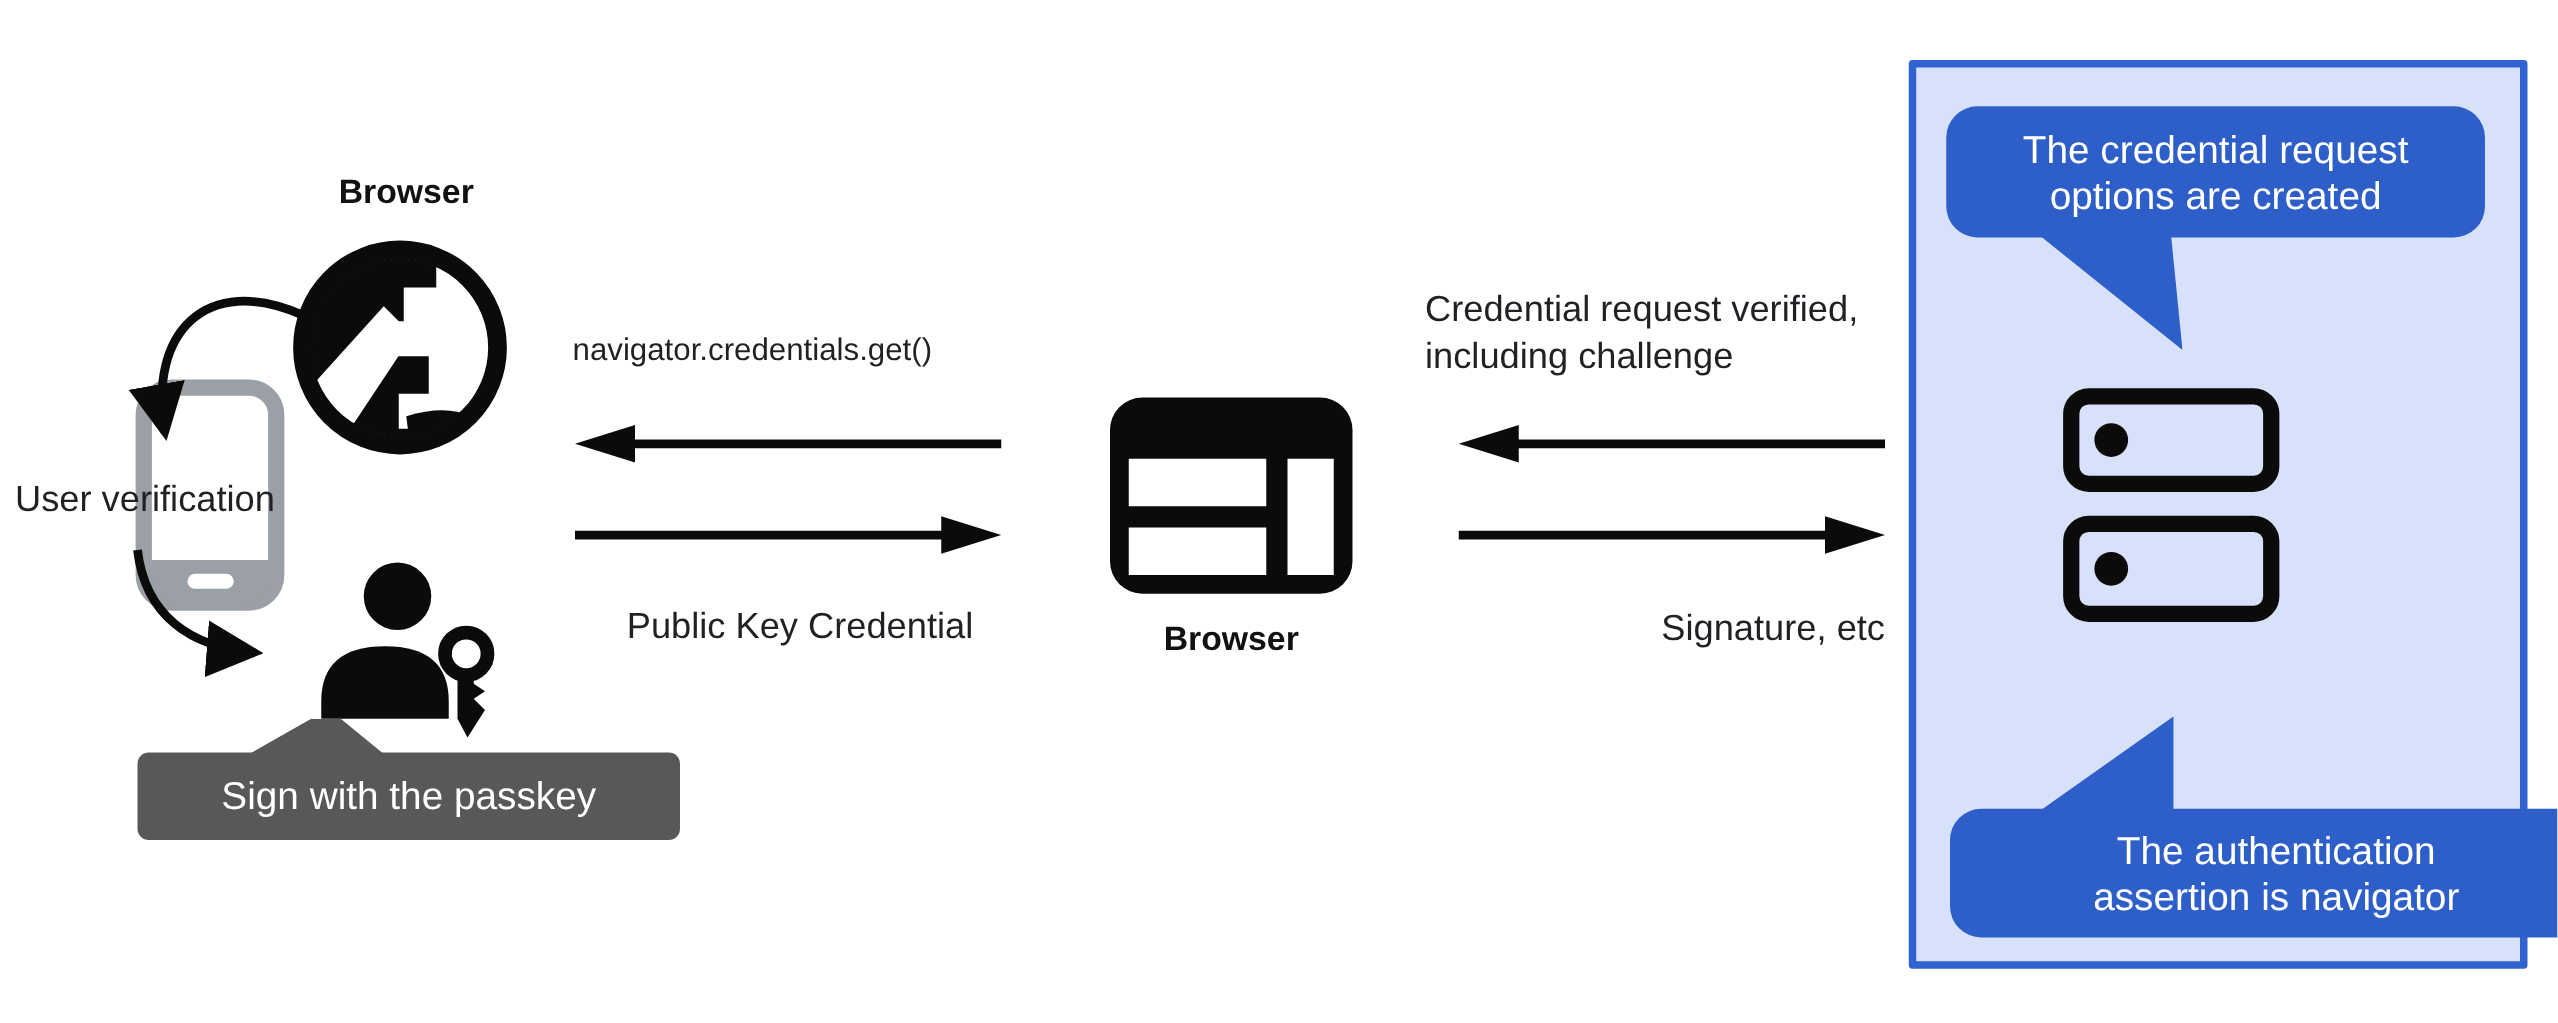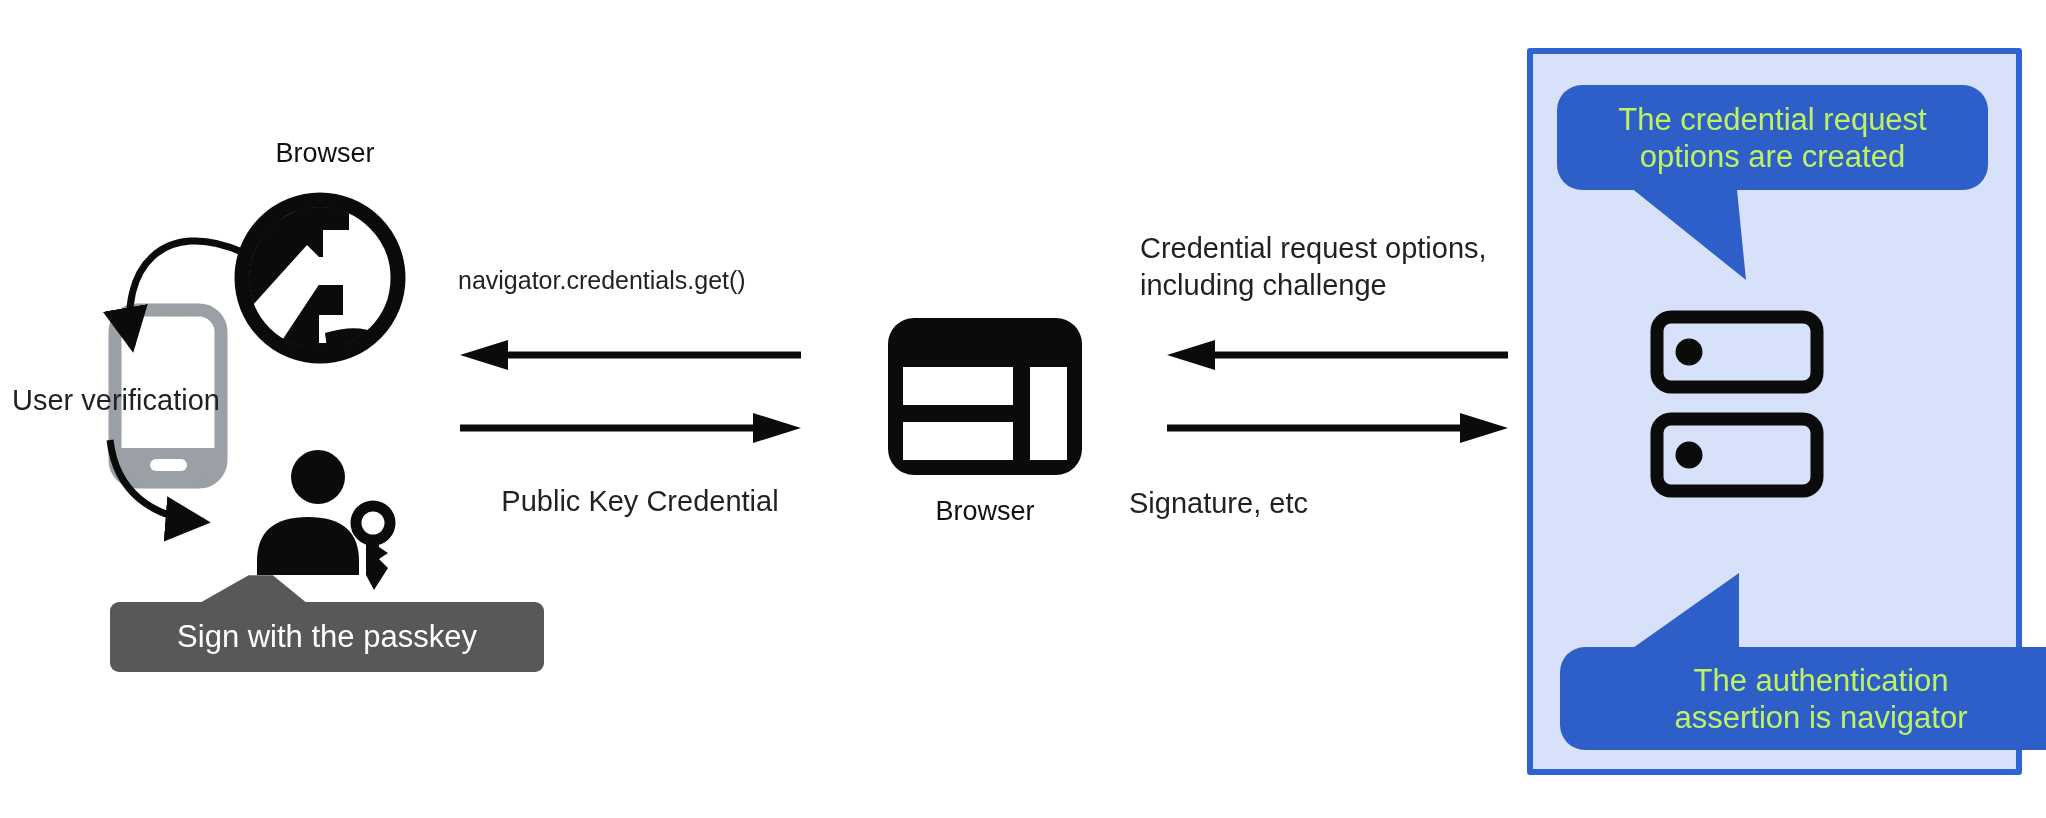--- a/index.html
+++ b/index.html
@@ -10,32 +10,32 @@
     --phone-gray:#9aa0a6;
     --ink:#1f2124;
   }
   *{box-sizing:border-box;margin:0;padding:0}
   html,body{background:#ffffff}
   body{font-family:"Liberation Sans",sans-serif;color:var(--ink)}
   #canvas{position:relative;width:2046px;height:818px;background:#ffffff;overflow:hidden}
   .abs{position:absolute}
 
   
-  .node-label{font-weight:400;font-size:27px;text-align:center;color:#111;white-space:nowrap}
+  .node-label{font-weight:700;font-size:27px;text-align:center;color:#111;white-space:nowrap}
   .anno{font-size:29px;color:var(--ink);white-space:nowrap}
   .mono{font-family:Liberation Sans, sans-serif;font-size:25px;color:var(--ink);white-space:nowrap}
 
   .lbl-browser{left:225px;top:138px;width:200px}
   .lbl-frontend{left:887px;top:496px;width:196px}
   .lbl-server{left:1647px;top:513px;width:180px;font-size:26px}
   .lbl-user-verification{left:12px;top:384px;z-index:5}
   .msg-navigator{left:458px;top:266px}
   .msg-pkc{left:460px;top:485px;width:360px;text-align:center;white-space:nowrap}
   .msg-cro{left:1140px;top:230px;line-height:37px;white-space:nowrap}
-  .msg-sig{left:1129px;top:487px;width:345px;text-align:left}
+  .msg-sig{left:1163px;top:487px;width:345px;text-align:right}
 
   
   .ico-globe{left:227px;top:185px;z-index:2}
   .ico-phone{left:108px;top:303px;z-index:1}
   .ico-person{left:248px;top:443px;z-index:3}
   .ico-frontend{left:888px;top:318px}
   .ico-server{left:1650px;top:310px;z-index:3}
   .curved-arrows{left:80px;top:200px;z-index:4}
 
   
@@ -48,21 +48,21 @@
   
   .tooltip{left:110px;top:602px;width:434px;height:70px;background:var(--tooltip-bg);
     border-radius:9px;display:flex;align-items:center;justify-content:center;
     color:#fff;font-size:31px;z-index:4}
   .tooltip-pointer{left:198px;top:574px;width:110px;height:30px;background:var(--tooltip-bg);
     clip-path:polygon(0% 100%,46% 4%,68% 4%,100% 100%);z-index:4}
 
   
   .panel{left:1527px;top:48px;width:495px;height:727px;background:var(--panel-bg);
     border:6px solid var(--panel-border);border-radius:3px;z-index:1}
-  .bubble{background:var(--accent-blue);border-radius:25px;color:#bef264;font-size:31px;
+  .bubble{background:var(--accent-blue);border-radius:25px;color:#ffffff;font-size:31px;
     line-height:37px;display:flex;flex-direction:column;align-items:center;justify-content:center;
     text-align:center;z-index:3}
   .bubble-top{left:1557px;top:85px;width:431px;height:105px}
   .bubble-bottom{left:1560px;top:647px;width:522px;height:103px}
   .tail{background:var(--accent-blue);z-index:2}
   .tail-top{left:1630px;top:187px;width:116px;height:93px;clip-path:polygon(0 0,92% 0,100% 100%)}
   .tail-bottom{left:1630px;top:573px;width:109px;height:77px;clip-path:polygon(100% 0,0 100%,100% 100%)}
 
   svg{display:block;overflow:visible}
   .stroke-ink{stroke:#0b0b0b;fill:none}
@@ -136,21 +136,21 @@
 
   <svg class="abs ico-frontend" width="194" height="157" viewBox="0 0 194 157">
     <rect x="0" y="0" width="194" height="157" rx="26" class="fill-ink"></rect>
     <rect x="15" y="49" width="110" height="38" fill="#ffffff"></rect>
     <rect x="15" y="104" width="110" height="38" fill="#ffffff"></rect>
     <rect x="142" y="49" width="37" height="93" fill="#ffffff"></rect>
   </svg>
   <div class="abs node-label lbl-frontend">Browser</div>
 
   <div class="abs anno msg-cro">
-    <div>Credential request options,</div>
+    <div>Credential request verified,</div>
     <div>including challenge</div>
   </div>
 
   <svg class="abs arr arr-l2" viewBox="0 0 345 36">
     <line x1="343" y1="18" x2="44" y2="18" stroke="#0b0b0b" stroke-width="7"></line>
     <polygon points="2,18 50,3 50,33" class="fill-ink"></polygon>
   </svg>
   <svg class="abs arr arr-r2" viewBox="0 0 345 36">
     <line x1="2" y1="18" x2="301" y2="18" stroke="#0b0b0b" stroke-width="7"></line>
     <polygon points="343,18 295,3 295,33" class="fill-ink"></polygon>

